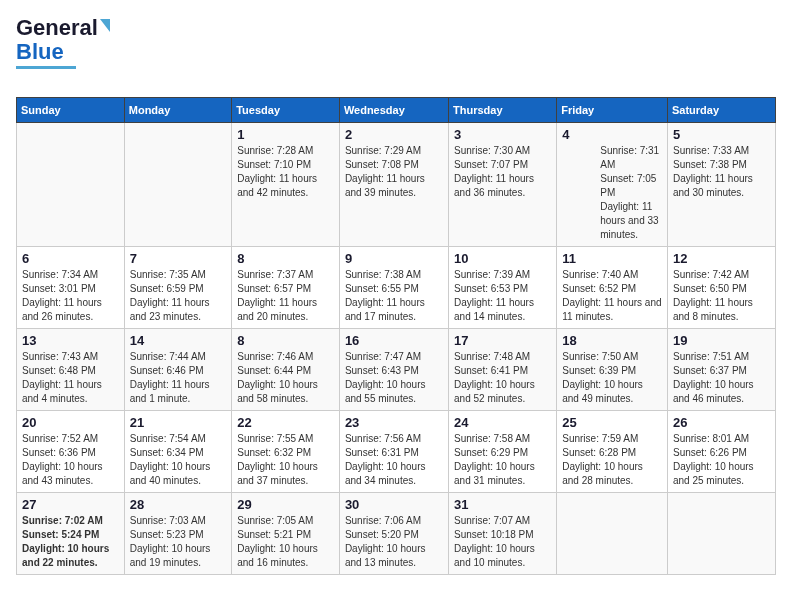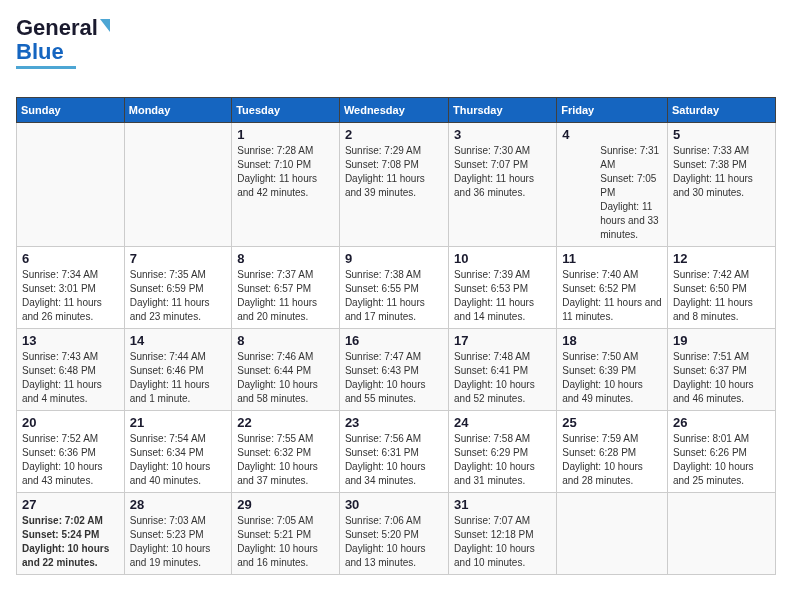--- a/index.html
+++ b/index.html
@@ -304,20 +304,20 @@
         </td>
         <td>
           <span class="day-num">30</span>
           <div class="day-info" style="white-space: pre-line;">Sunrise: 7:06 AM
 Sunset: 5:20 PM
 Daylight: 10 hours and 13 minutes.</div>
         </td>
         <td>
           <span class="day-num">31</span>
           <div class="day-info" style="white-space: pre-line;">Sunrise: 7:07 AM
-Sunset: 12:18 PM
+Sunset: 10:18 PM
 Daylight: 10 hours and 10 minutes.</div>
         </td>
         <td class="empty"></td>
         <td class="empty"></td>
       </tr>
     </tbody>
 </table>
 
 </body></html>

